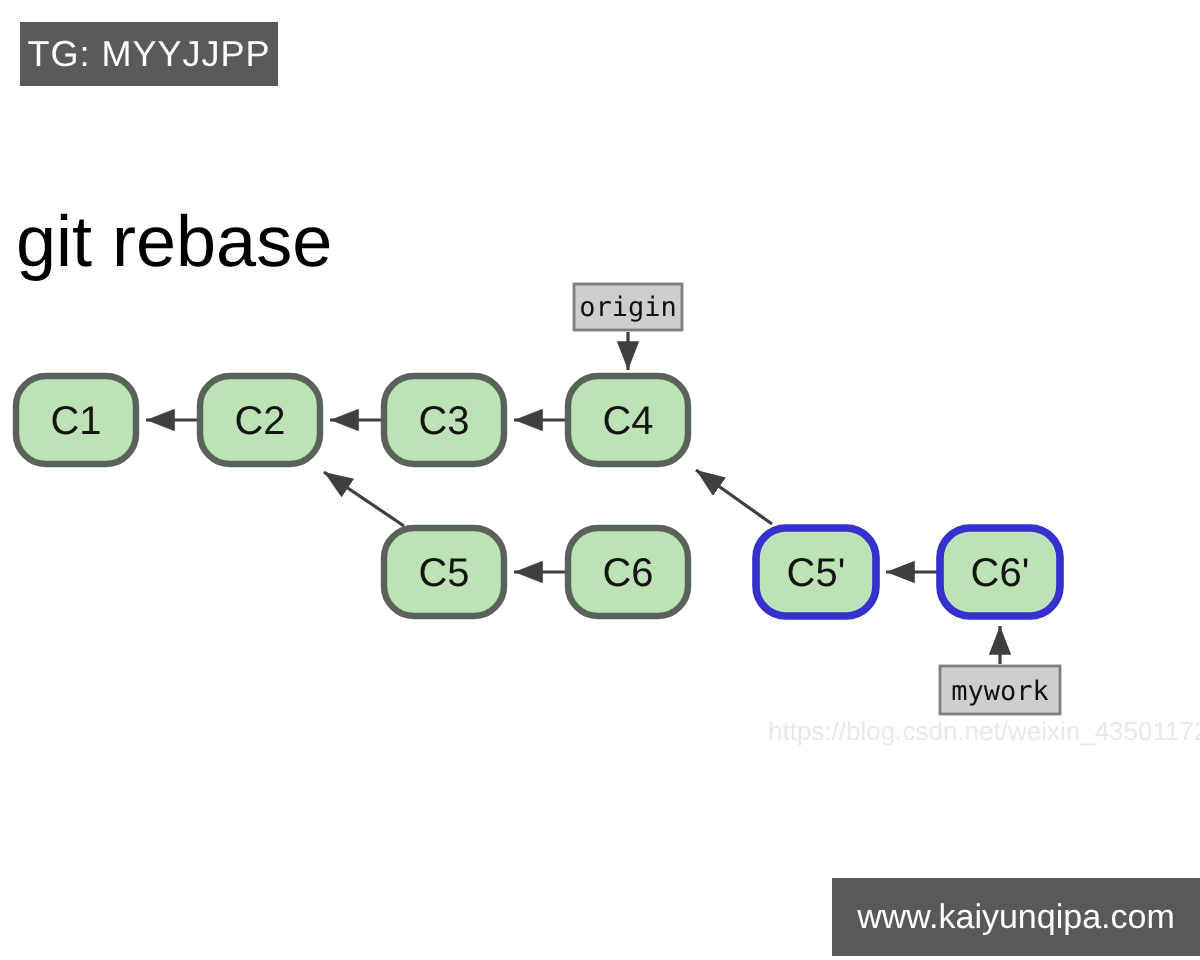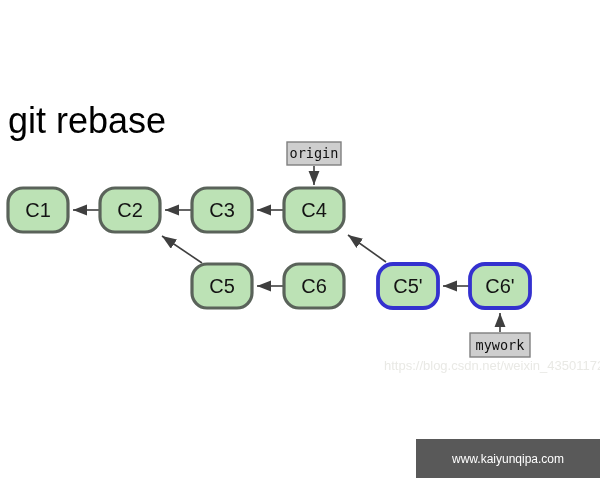--- a/index.html
+++ b/index.html
@@ -25,21 +25,21 @@
     font-size: 36px; color: #000000;
   }
   .csdn-watermark {
     position: absolute; left: 384px; top: 358px;
     font-size: 13px; color: #e9e9e5; white-space: nowrap;
   }
   .footer-bar {
     position: absolute; left: 416px; top: 439px;
     width: 184px; height: 39px;
     background: #595959; color: #ffffff;
-    font-size: 12px;
+    font-size: 17px;
     display: flex; align-items: center; justify-content: center;
   }
 
   .node-rect { fill: #bce2b5; stroke: #5a635a; stroke-width: 3.2px; }
   .node-rect--hl { fill: #bce2b5; stroke: #3431cf; stroke-width: 3.8px; }
   .node-label {
     font-family: "Liberation Sans", sans-serif;
     font-size: 20px; fill: #141414; text-anchor: middle;
   }
   .branch-box { fill: #cecece; stroke: #7f7f7f; stroke-width: 1.4px; }
@@ -107,17 +107,18 @@
     <g>
       <rect class="branch-box" x="287" y="142" width="54" height="23"></rect>
       <text class="branch-label" x="314" y="158">origin</text>
     </g>
     <g>
       <rect class="branch-box" x="470" y="333" width="60" height="24"></rect>
       <text class="branch-label" x="500" y="350">mywork</text>
     </g>
   </svg>
 
+  <div class="corner-tag">TG: MYYJJPP</div>
   <div class="page-title">git rebase</div>
   <div class="csdn-watermark">https://blog.csdn.net/weixin_43501172</div>
   <div class="footer-bar">www.kaiyunqipa.com</div>
 
 </div>
 
 </body></html>

